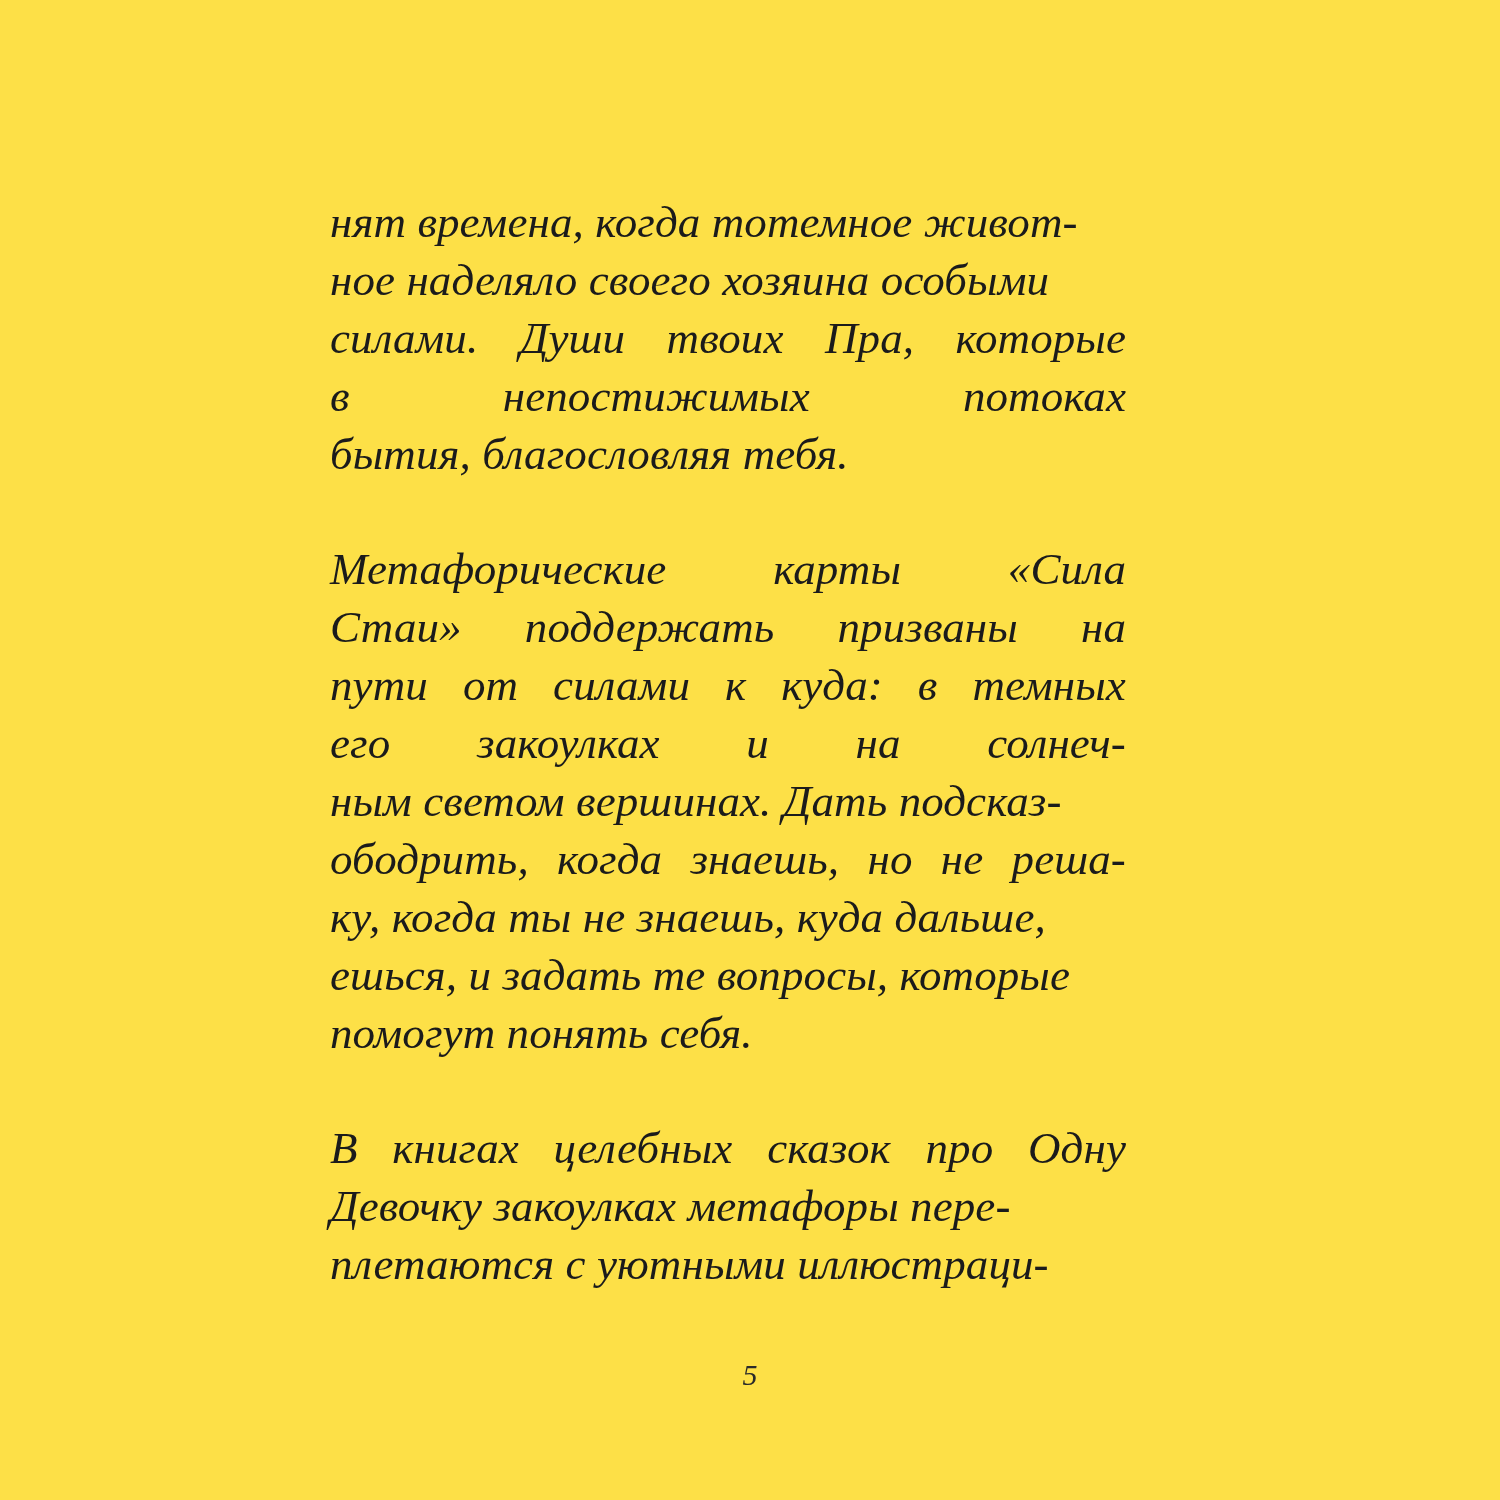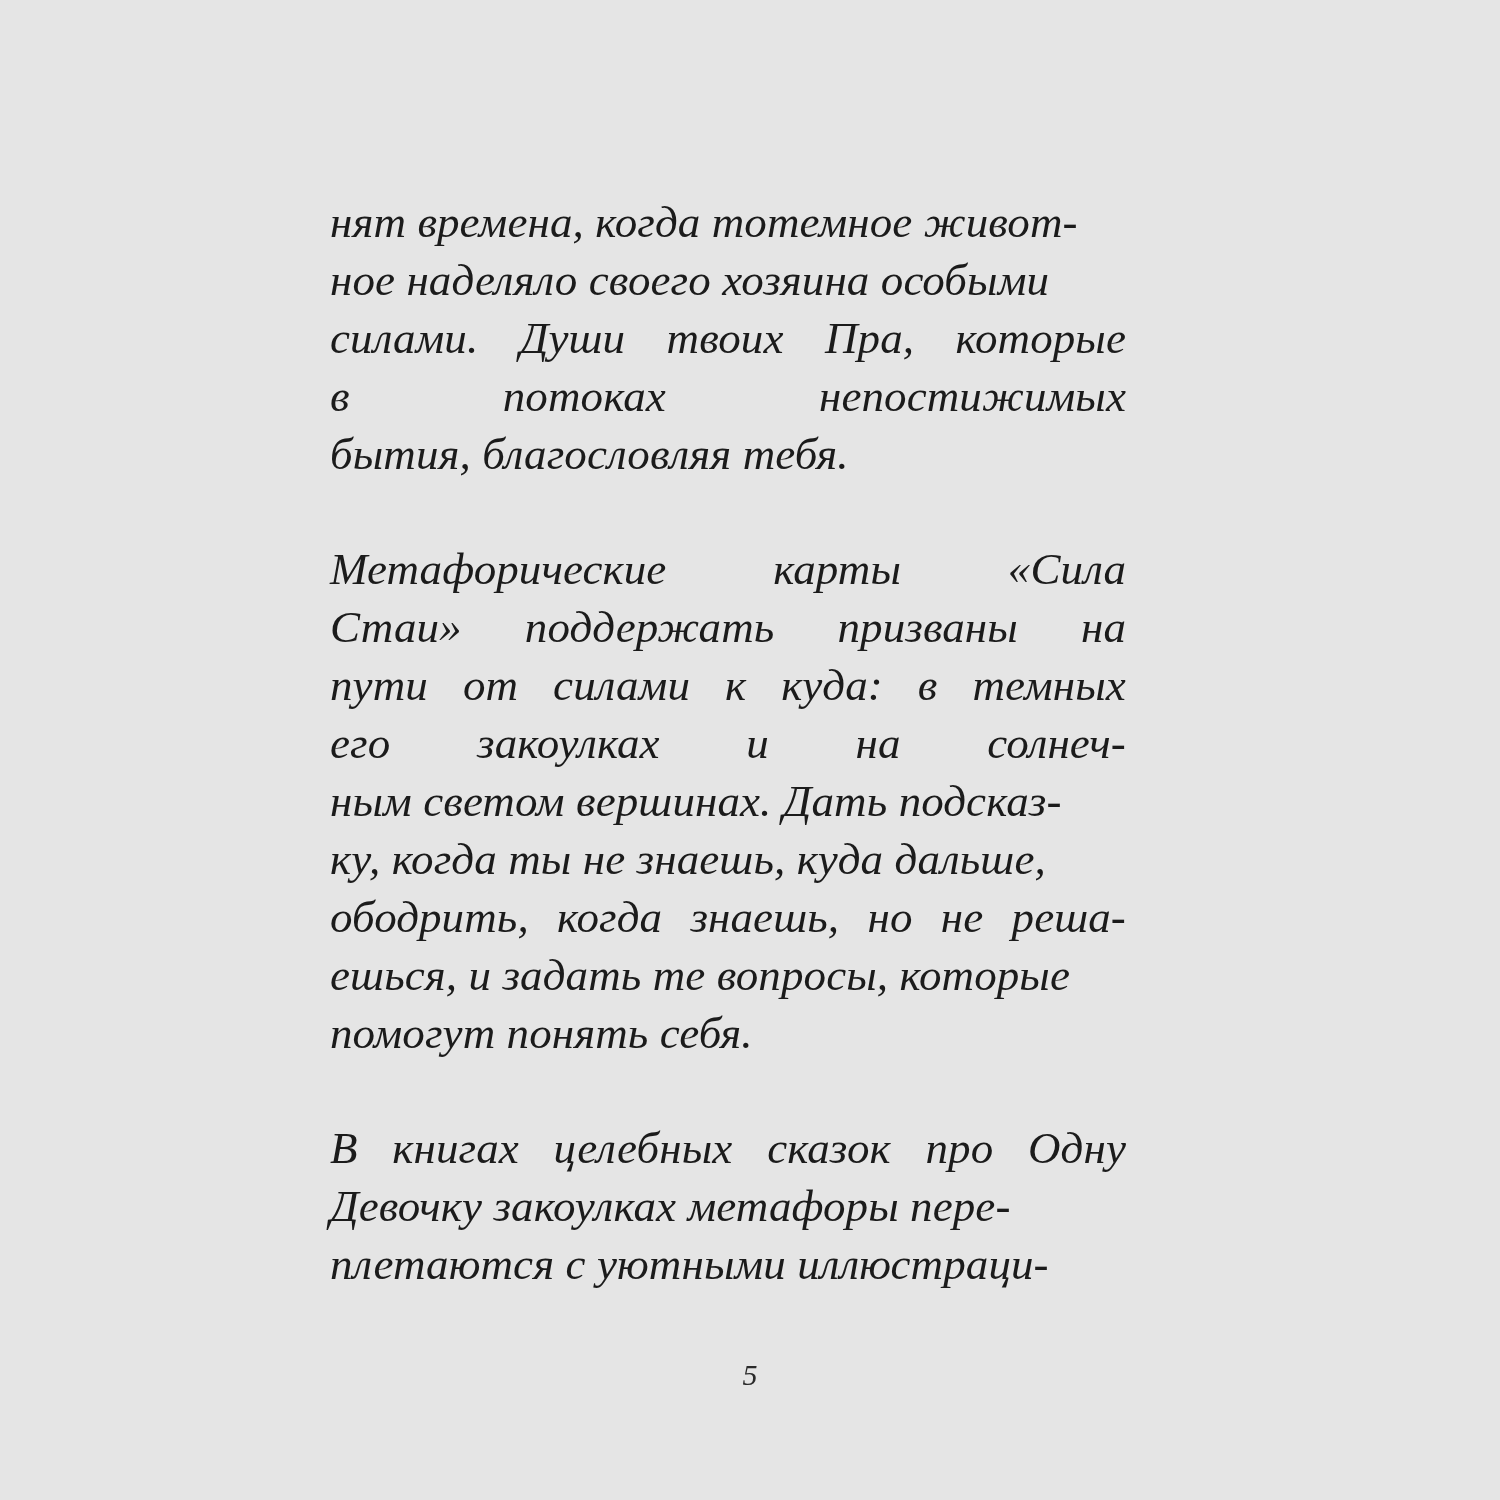--- a/index.html
+++ b/index.html
@@ -6,21 +6,21 @@
   html, body {
     margin: 0;
     padding: 0;
     background: #ffffff;
   }
 
   .page {
     position: relative;
     width: 1500px;
     height: 1500px;
-    background: #e5e5e5;
+    background: #fde047;
     overflow: hidden;
     font-family: "Liberation Serif", "DejaVu Serif", serif;
   }
 
   .text-column {
     position: absolute;
     left: 330px;
     top: 193px;
     width: 796px;
   }
@@ -84,22 +84,22 @@
         <span class="line">ное наделяло своего хозяина особыми</span>
         <span class="line justified">
           <span class="w">силами.</span>
           <span class="w">Души</span>
           <span class="w">твоих</span>
           <span class="w">Пра,</span>
           <span class="w">которые</span>
         </span>
         <span class="line justified">
           <span class="w">в</span>
+          <span class="w">непостижимых</span>
           <span class="w">потоках</span>
-          <span class="w">непостижимых</span>
         </span>
         <span class="line">бытия, благословляя тебя.</span>
       </p>
     <p class="paragraph">
         <span class="line justified">
           <span class="w">Метафорические</span>
           <span class="w">карты</span>
           <span class="w">«Сила</span>
         </span>
         <span class="line justified">
@@ -118,29 +118,29 @@
           <span class="w">темных</span>
         </span>
         <span class="line justified">
           <span class="w">его</span>
           <span class="w">закоулках</span>
           <span class="w">и</span>
           <span class="w">на</span>
           <span class="w">солнеч-</span>
         </span>
         <span class="line">ным светом вершинах. Дать подсказ-</span>
-        <span class="line">ку, когда ты не знаешь, куда дальше,</span>
         <span class="line justified">
           <span class="w">ободрить,</span>
           <span class="w">когда</span>
           <span class="w">знаешь,</span>
           <span class="w">но</span>
           <span class="w">не</span>
           <span class="w">реша-</span>
         </span>
+        <span class="line">ку, когда ты не знаешь, куда дальше,</span>
         <span class="line">ешься, и задать те вопросы, которые</span>
         <span class="line">помогут понять себя.</span>
       </p>
     <p class="paragraph">
         <span class="line justified">
           <span class="w">В</span>
           <span class="w">книгах</span>
           <span class="w">целебных</span>
           <span class="w">сказок</span>
           <span class="w">про</span>

